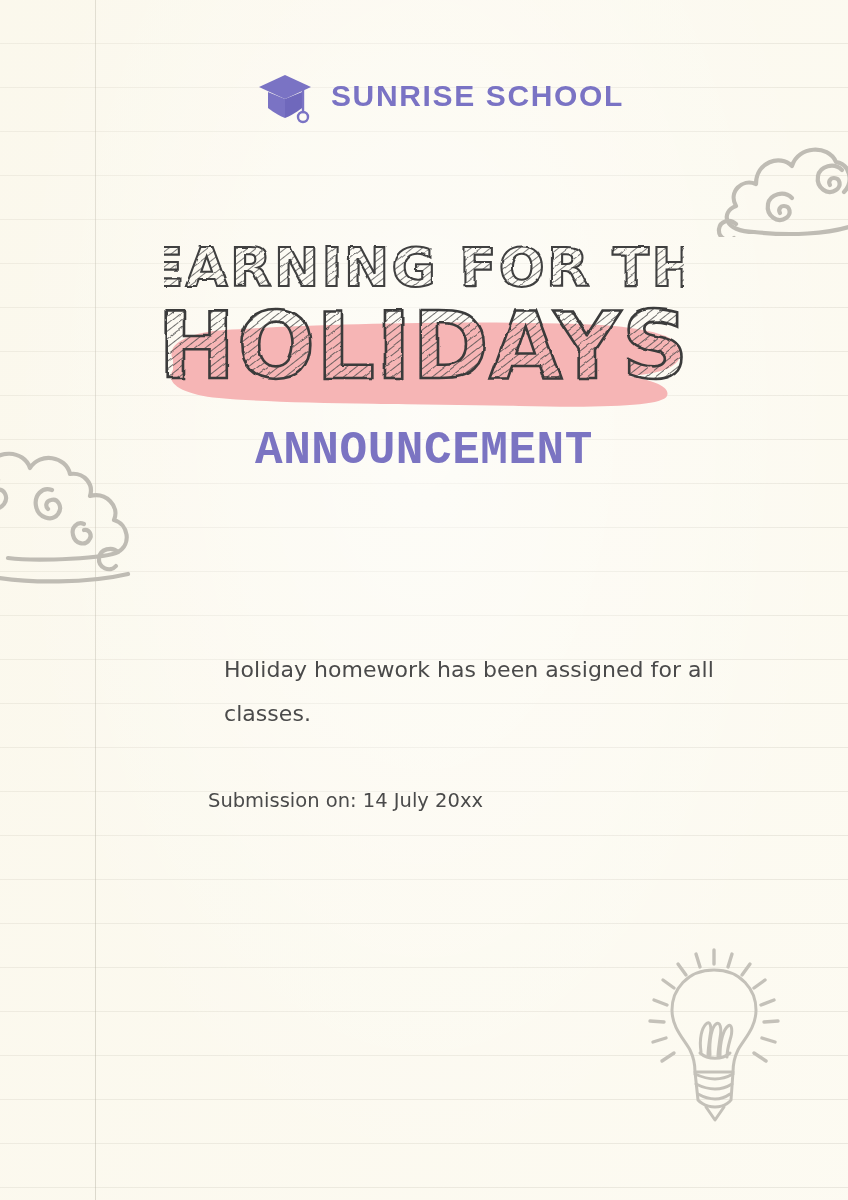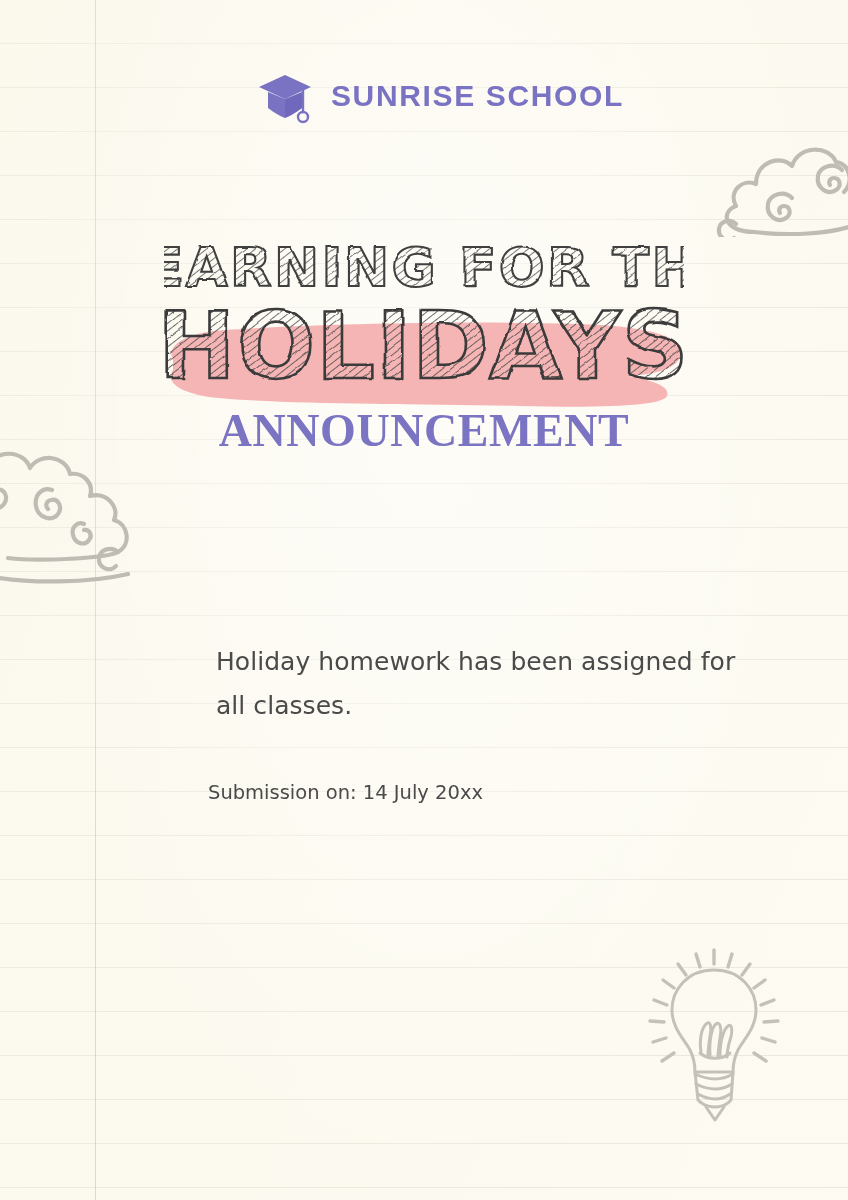--- a/index.html
+++ b/index.html
@@ -80,44 +80,44 @@
   .highlight-swash{
     position:absolute;
     left:50%;transform:translateX(-50%);
     top:18px;
     width:530px;height:96px;
   }
   .sketch-svg{position:relative;display:block;margin:0 auto;}
 
   
   .announcement{
-    position:absolute;left:0;right:0;top:408px;
+    position:absolute;left:0;right:0;top:428px;
     text-align:center;
-    font-family:Liberation Serif, serif;
+    font-family:Liberation Mono, monospace;
     font-weight:bold;
     font-size:46px;
     letter-spacing:.012em;
     color:#7B74C2;
     line-height:1;
   }
 
   
   .body-copy{
     position:absolute;
     left:208px;width:554px;
     top:632px;
     color:#4A4A4A;
     font-family:"DejaVu Sans", sans-serif;
   }
   .para{
-    font-size:25px;
+    font-size:22px;
     line-height:44px;
     text-align:justify;
     text-justify:inter-word;
-    margin:8px;
+    margin:16px;
     letter-spacing:.002em;
   }
   .para + .para{margin-top:44px;}
   .para:last-of-type{text-align:left;}
   .meta{
     margin-top:52px;
     font-size:19.5px;
     line-height:26px;
     color:#4A4A4A;
   }

